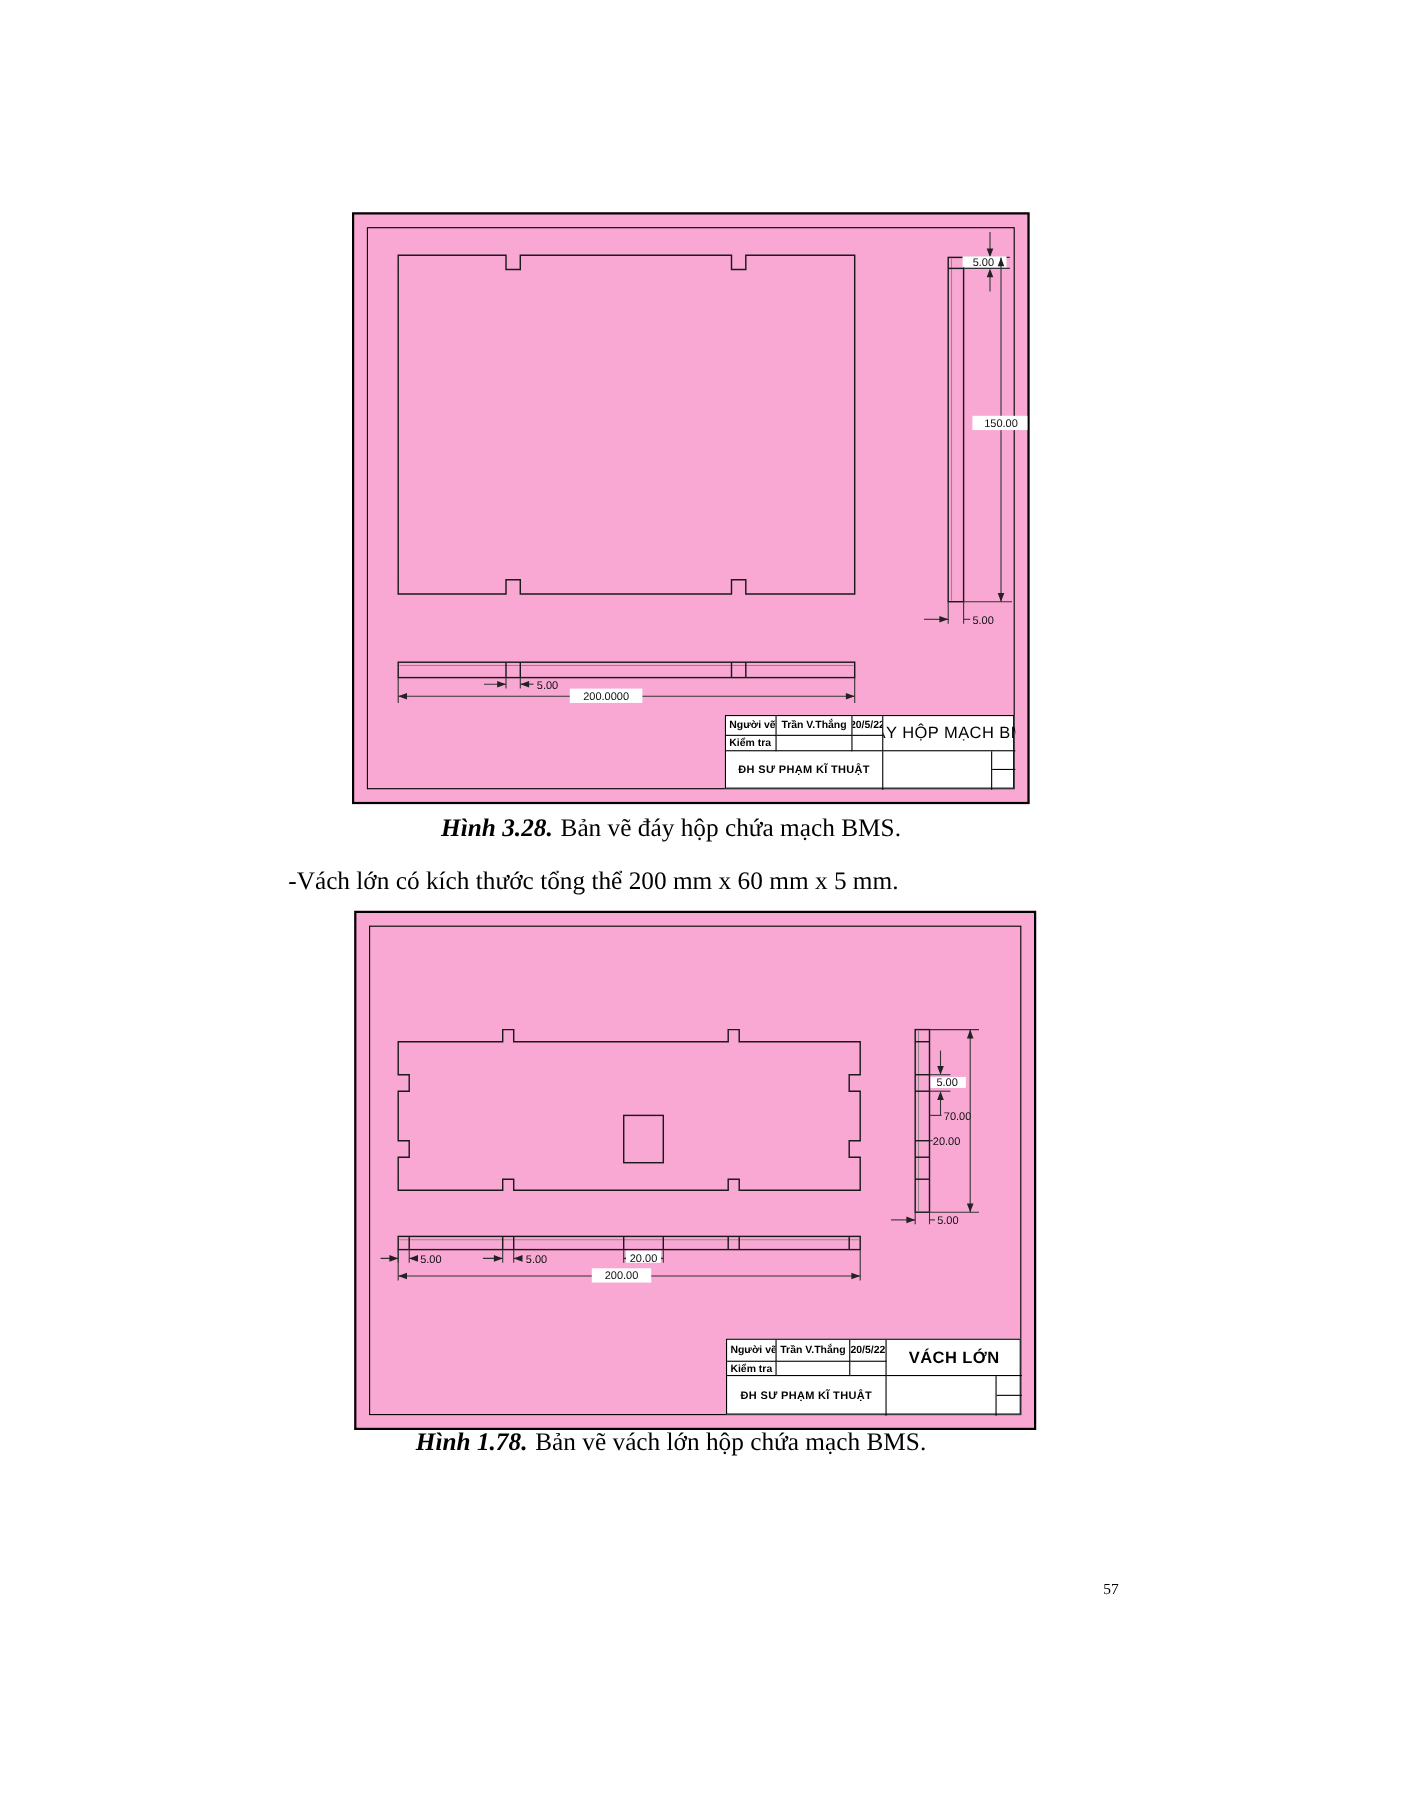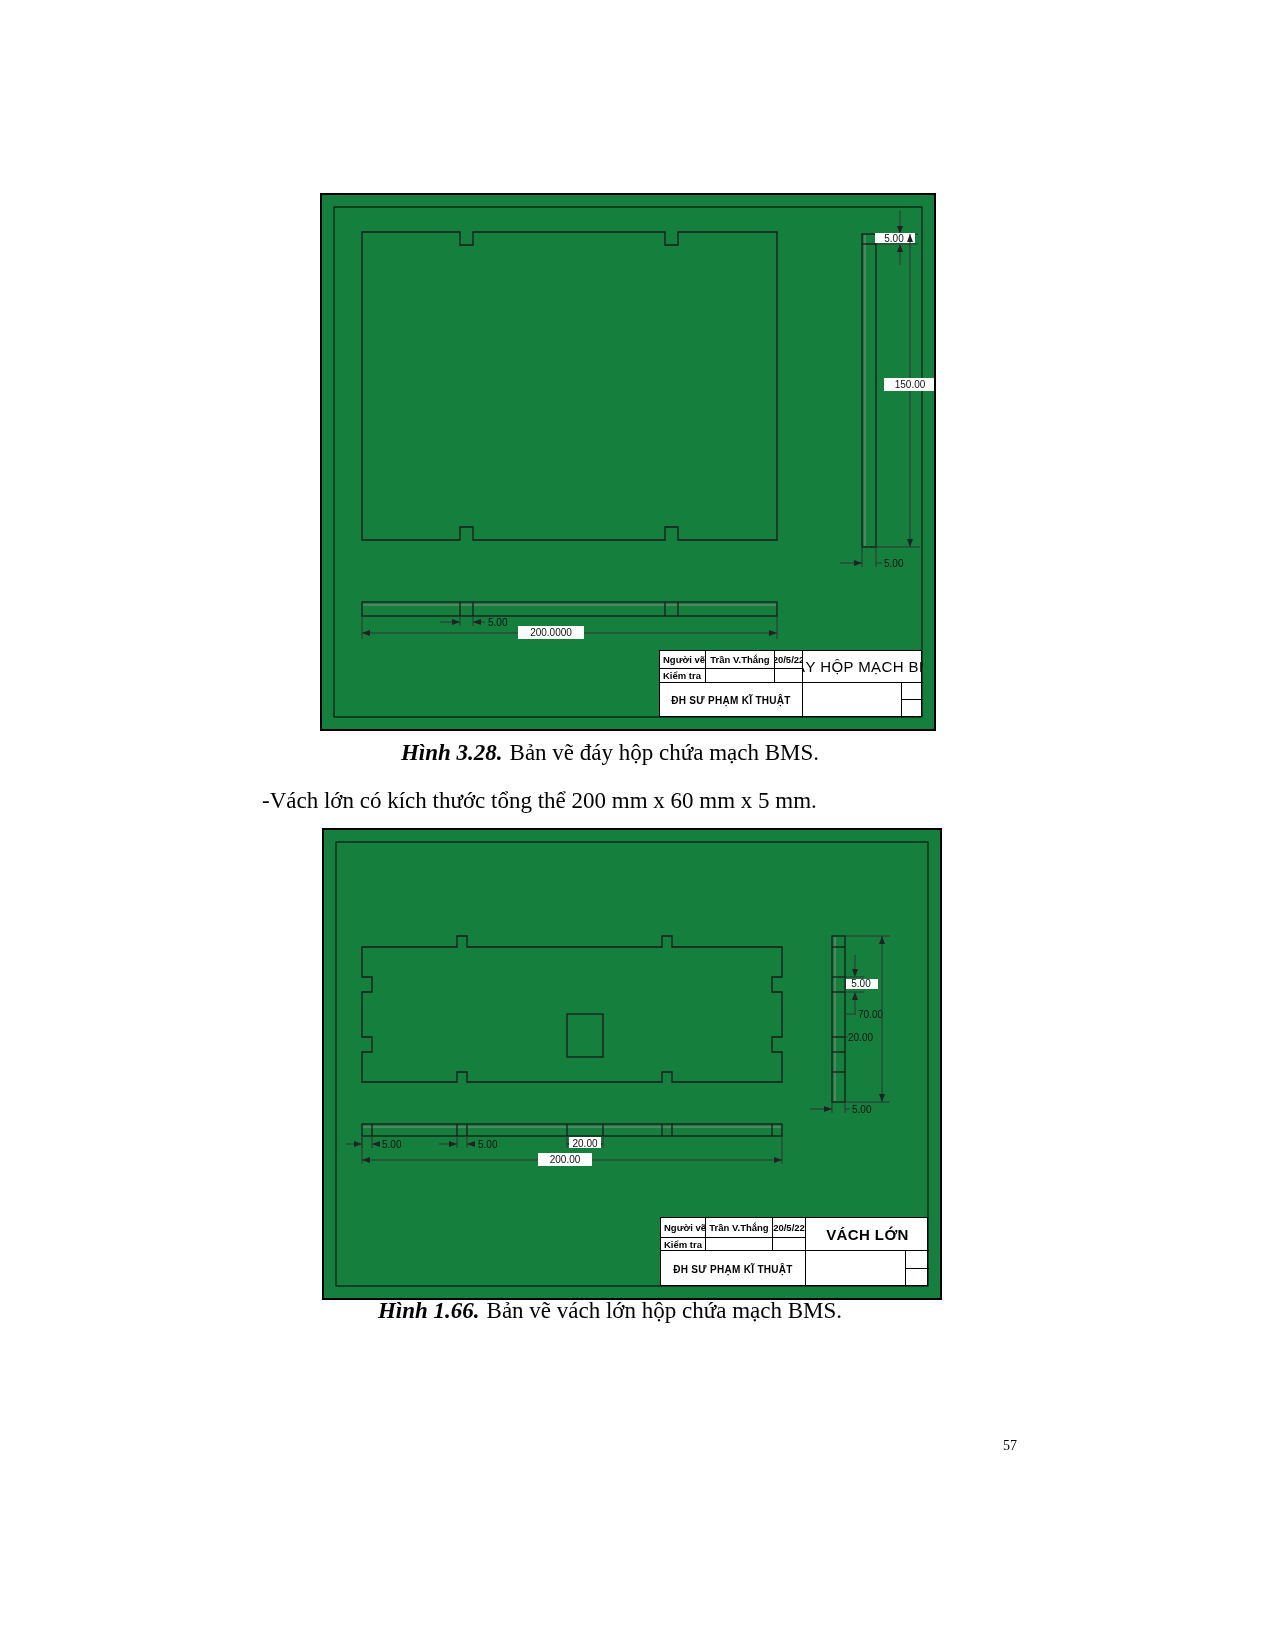--- a/index.html
+++ b/index.html
@@ -2,21 +2,21 @@
 <html><head>
 <meta charset="utf-8">
 <style>
   html,body{margin:0;padding:0;background:#888;}
   .page{position:relative;width:1275px;height:1650px;background:#ffffff;margin:0 auto;
         font-family:"Liberation Serif", serif;color:#000;overflow:hidden;}
   .para{position:absolute;font-size:23px;line-height:1.25;white-space:nowrap;}
   .caption{position:absolute;left:220px;width:780px;text-align:center;font-size:23px;white-space:nowrap;}
   .cap-b{font-weight:700;font-style:italic;}
   .cap-t{margin-left:7px;}
-  .fig{position:absolute;background:#15803d;border:2px solid #000;}
+  .fig{position:absolute;background:#f9a8d4;border:2px solid #000;}
   .fig svg{position:absolute;left:0;top:0;}
   .pageno{position:absolute;font-size:14px;}
   
   .ln{stroke:#1a1a1a;stroke-width:1.3;fill:none;}
   .fr{stroke:#000;stroke-width:1;fill:none;}
   .dm{stroke:#333;stroke-width:1;fill:none;}
   .gy{stroke:#8a8a8a;stroke-width:1;fill:none;}
   .ah{fill:#222;stroke:none;}
   .wbg{fill:#fff;stroke:none;}
   text.dim{font-family:"Liberation Sans", sans-serif;font-size:10px;fill:#111;}
@@ -253,18 +253,18 @@
       <div class="tbc" style="left:45px;top:20px;width:67px;height:13px;"></div>
       <div class="tbc" style="left:112px;top:20px;width:33px;height:13px;"></div>
       <div class="tbc org nbb" style="left:0;top:33px;width:145px;height:36px;">ĐH SƯ PHẠM KĨ THUẬT</div>
       <div class="sbox" style="left:244px;top:33px;width:24px;height:36px;">
           <div class="half" style="height:18px;"></div>
         </div>
     </div>
   </div>
 
   <div class="caption" style="top:1298px;">
-    <span class="cap-b">Hình 1.66.</span><span class="cap-t">Bản vẽ vách lớn hộp chứa mạch BMS.</span>
+    <span class="cap-b">Hình 1.78.</span><span class="cap-t">Bản vẽ vách lớn hộp chứa mạch BMS.</span>
   </div>
 
   <div class="pageno" style="left:1003px;top:1438px;">57</div>
 
 </div>
 
 </body></html>

